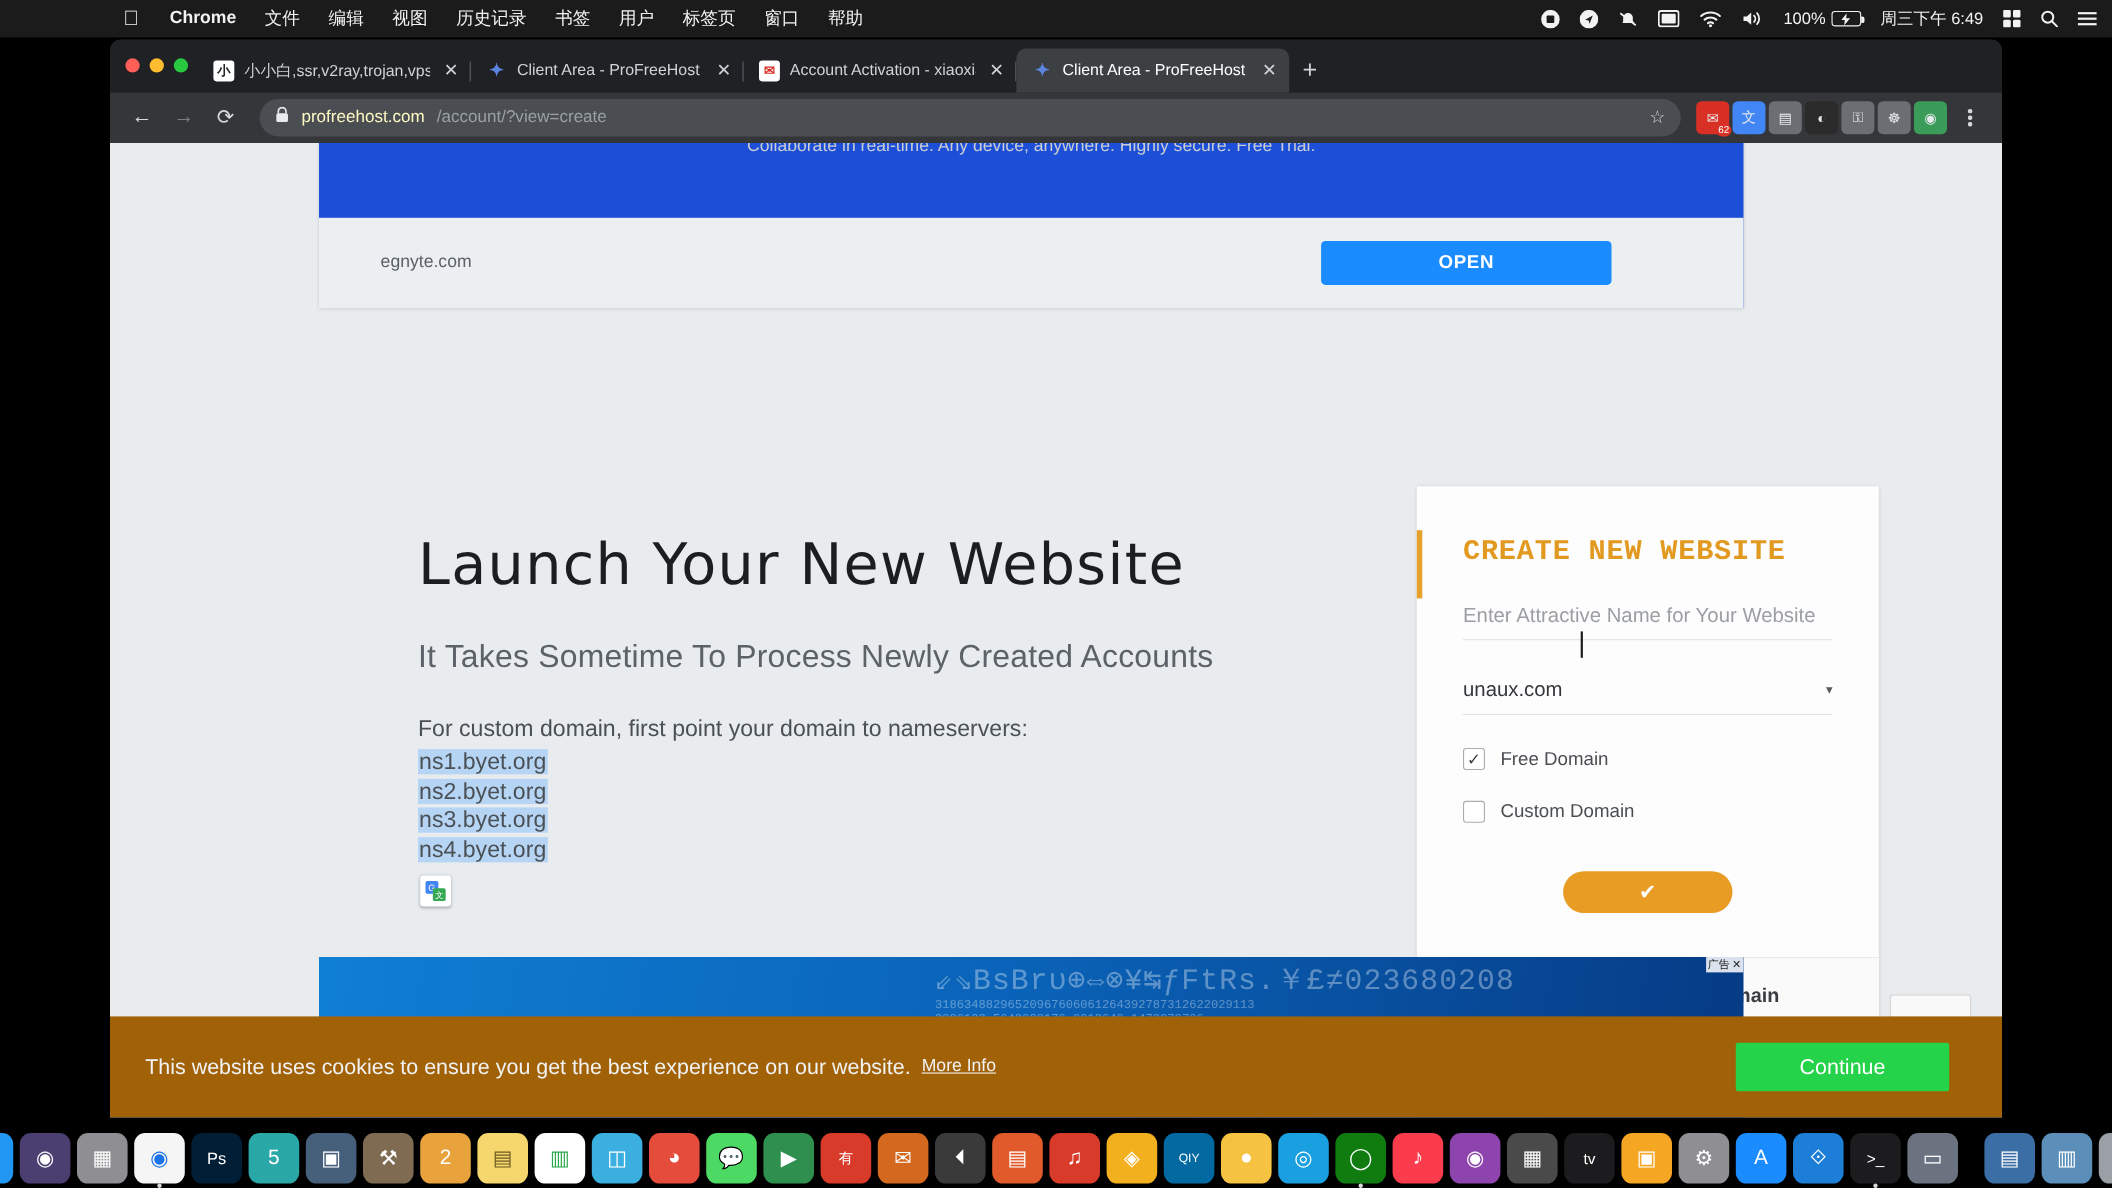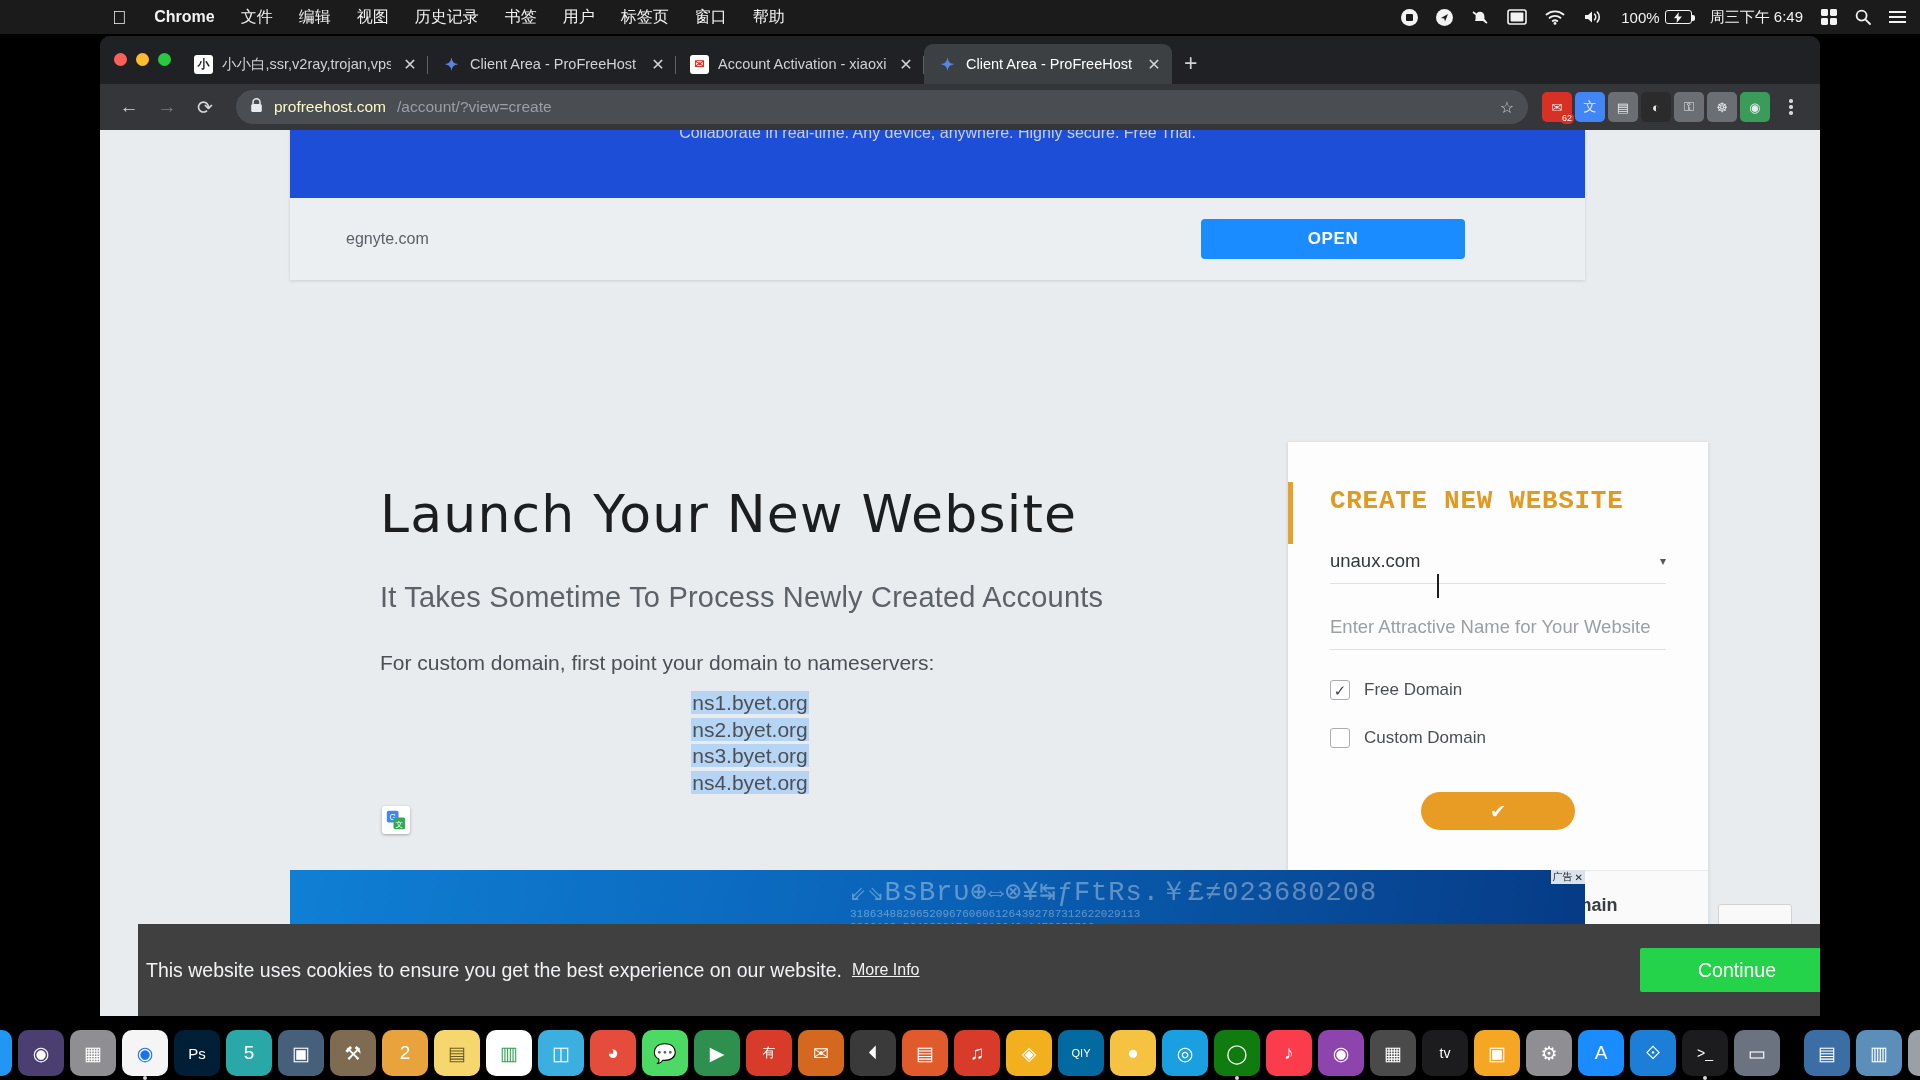--- a/index.html
+++ b/index.html
@@ -129,21 +129,21 @@
   .hero { position: absolute; left: 280px; top: 355px; width: 740px; }
   .hero h1 {
     font-weight: normal; font-size: 52px; color: #1b1d1f;
     letter-spacing: 1.2px; line-height: 1.15; font-family: "DejaVu Sans", sans-serif;
   }
   .hero h2 {
     margin-top: 36px; font-weight: normal; font-size: 29px; color: #5d6268;
     letter-spacing: .2px;
   }
   .hero .lead { margin-top: 36px; font-size: 21px; color: #4b5055; line-height: 1.26; }
-  .ns-list { margin-top: 14px; text-align: center; }
+  .ns-list { margin-top: 4px; }
   .ns-list li { list-style: none; font-size: 21px; color: #4b5055; line-height: 1.26; }
   .ns-list li span { background: #b6d5f5; padding: 0 1px; }
   .gtrans {
     margin-top: 10px; margin-left: 2px; width: 28px; height: 28px; border-radius: 3px;
     background: #ffffff; box-shadow: 0 1px 3px rgba(0,0,0,.3);
     display: flex; align-items: center; justify-content: center;
   }
   .gtrans svg { width: 20px; height: 20px; }
 
   
@@ -218,21 +218,21 @@
 
   
   .recaptcha {
     position: absolute; right: 28px; bottom: 78px; width: 74px; height: 34px;
     background: #f9f9f9; border: 1px solid #d3d3d3; border-radius: 3px;
   }
 
   
   .cookiebar {
     position: absolute; left: 0; bottom: 0; width: 1720px; height: 92px;
-    background: #404040; display: flex; align-items: center; padding: 0 8px; margin-left: 38px;
+    background: #a16207; display: flex; align-items: center; padding: 0 32px;
   }
   .cookiebar .ctext { color: #f1f2f4; font-size: 19.5px; }
   .cookiebar .more { color: #f1f2f4; text-decoration: underline; margin-left: 10px; }
   .cookiebar .continue {
     margin-left: auto; margin-right: 16px; width: 194px; height: 44px;
     background: #25d34a; color: #ffffff; font-size: 19.5px;
     display: flex; align-items: center; justify-content: center; border-radius: 2px;
   }
 
   
@@ -451,27 +451,27 @@
               <text x="16" y="20" font-size="9" fill="#fff" text-anchor="middle" font-family="Liberation Sans">文</text>
             </svg>
         </div>
       </div>
 
       <div class="card">
         <span class="accent"></span>
         <div class="card-body">
           <h3>CREATE NEW WEBSITE</h3>
 
+          <div class="field">
+            <input type="text" placeholder="Enter Attractive Name for Your Website" style="">
+          </div>
+
           <div class="field select">
             <span>unaux.com</span>
             <span class="caret">▾</span>
-          </div>
-
-          <div class="field">
-            <input type="text" placeholder="Enter Attractive Name for Your Website" style="">
           </div>
 
           <div class="cbrow">
             <span class="cbox">
                 <span class="tick">✓</span>
               </span>
             <span class="cblabel">Free Domain</span>
           </div>
 
           <div class="cbrow second">

